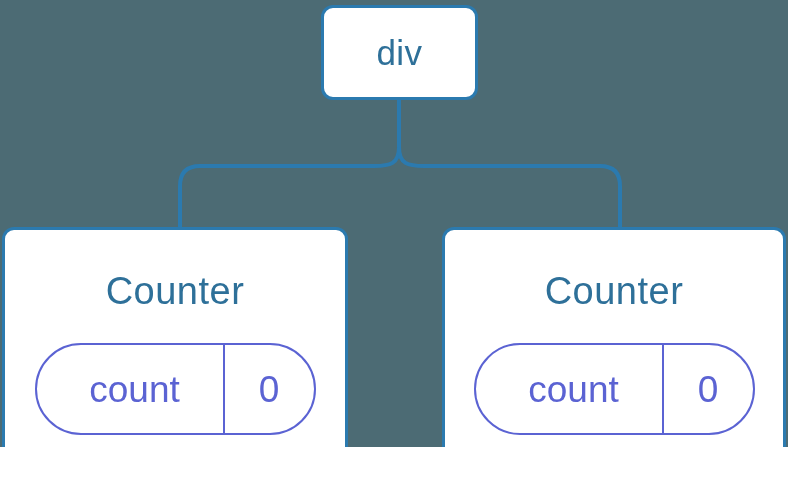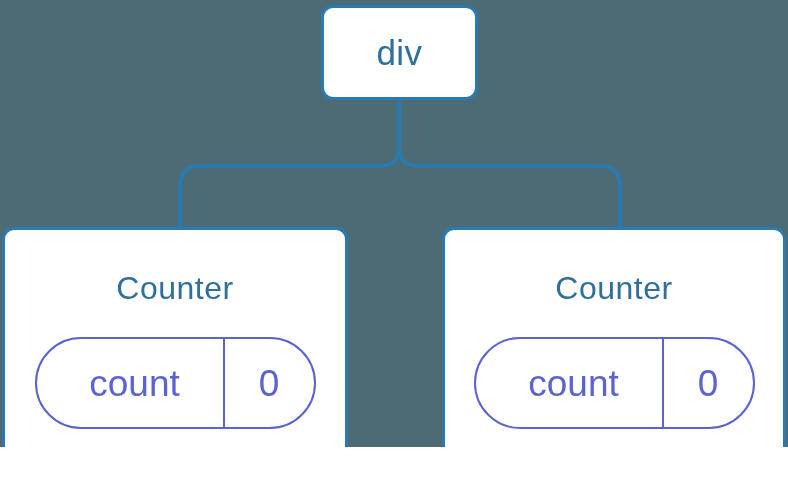--- a/index.html
+++ b/index.html
@@ -57,21 +57,21 @@
   .card.child.right { left: 442px; width: 344px; }
 
   
   .root-label {
     font-size: 35px;
     color: #2e7099;
     letter-spacing: 0.5px;
     line-height: 1;
   }
   .card-title {
-    font-size: 32px;
+    font-size: 38px;
     color: #2e7099;
     letter-spacing: 0.5px;
     line-height: 1;
   }
 
   
   .pill {
     margin-top: 33px;
     display: flex;
     align-items: stretch;

